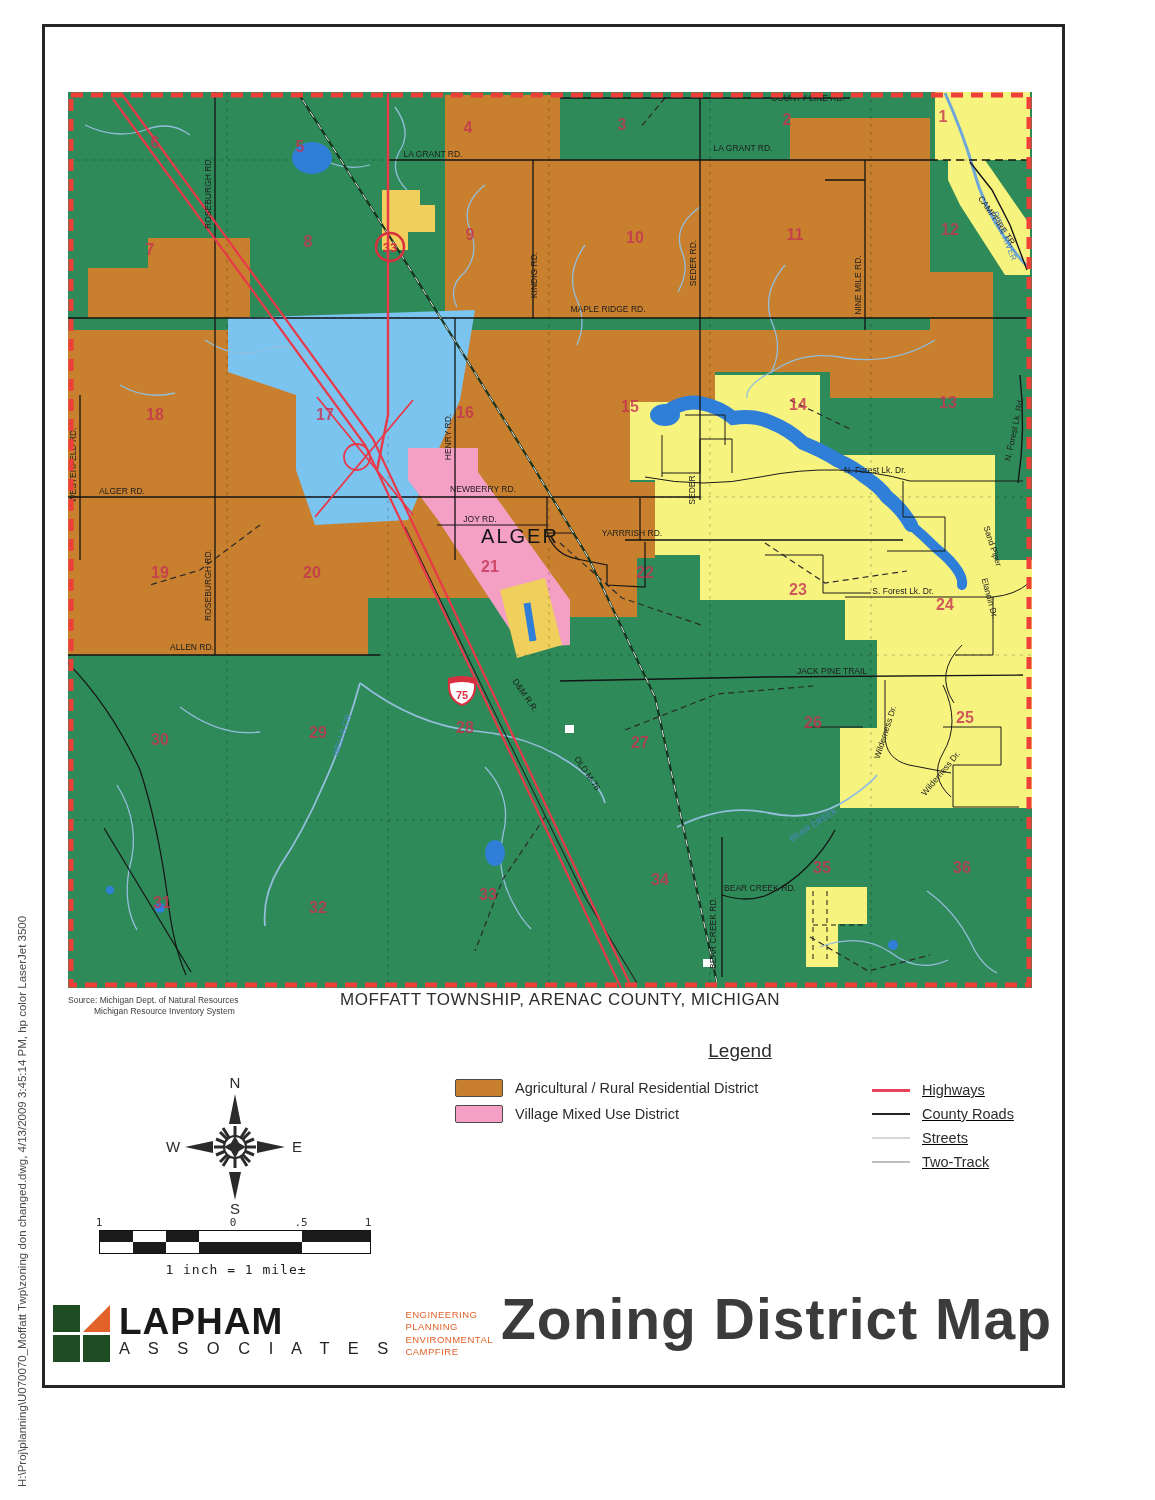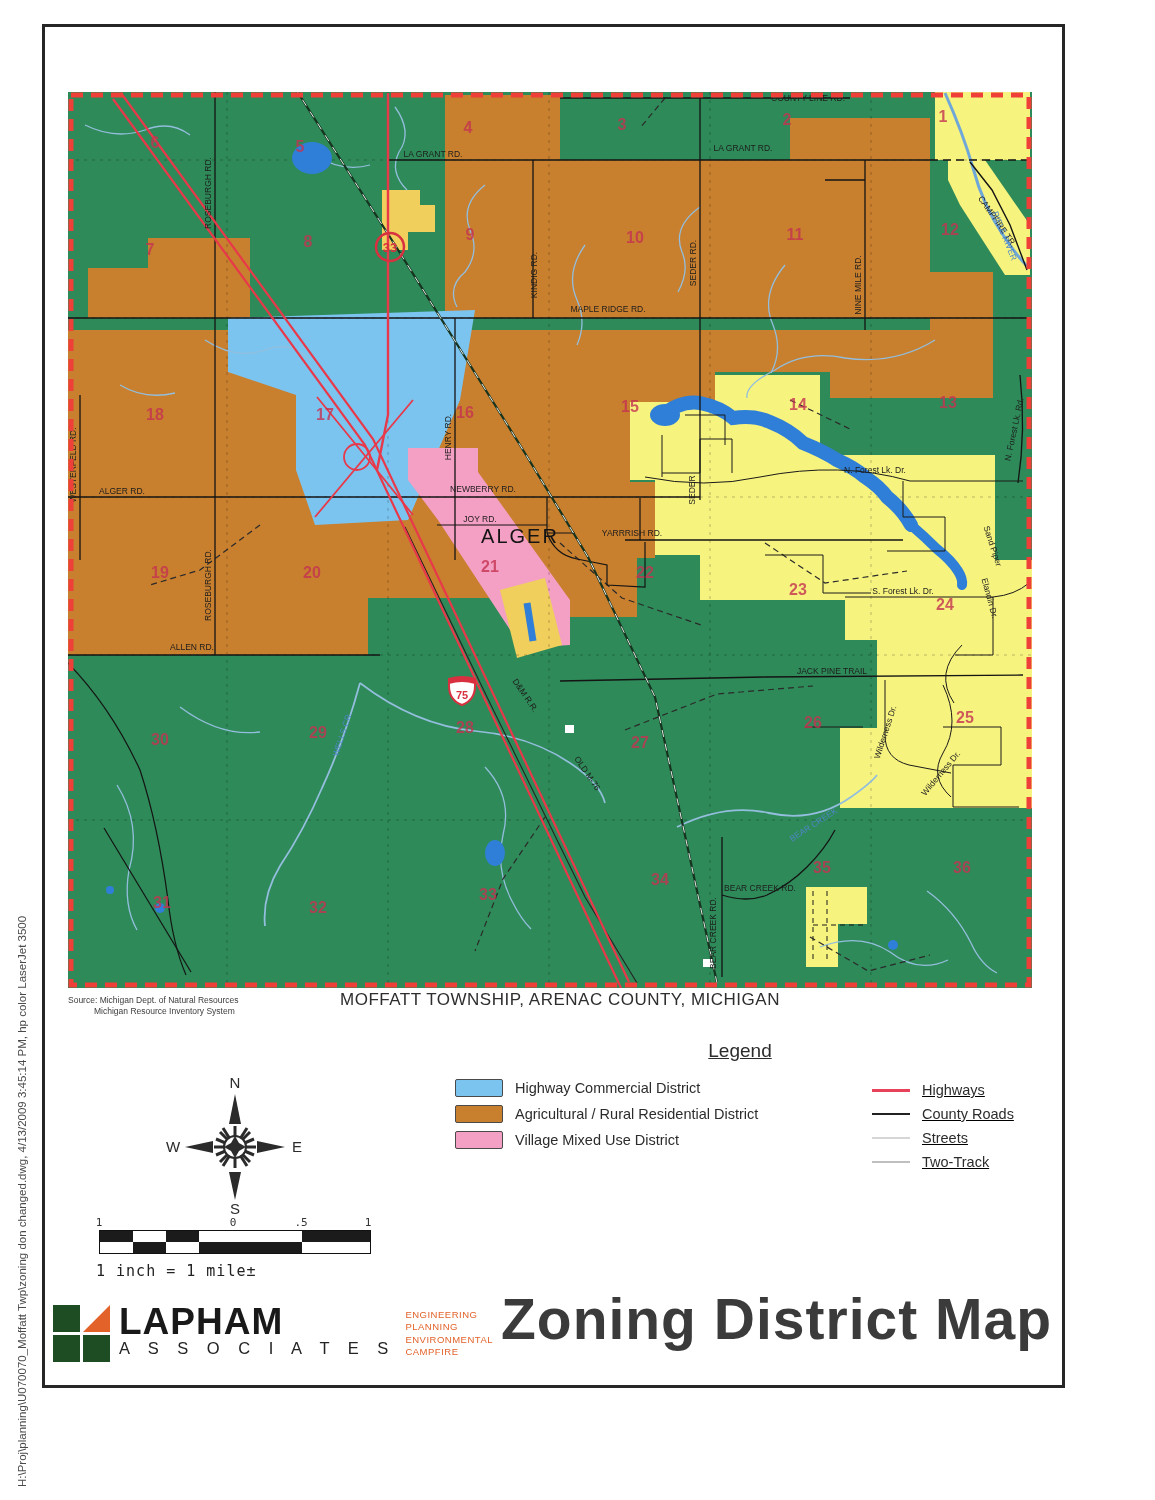--- a/index.html
+++ b/index.html
@@ -23,21 +23,21 @@
   .legend-lines{position:absolute;left:872px;top:1078px;text-decoration:underline;}
   .legend-line-row{display:flex;align-items:center;height:24px;}
   .line-sample{width:38px;margin-right:12px;flex:none;}
   .scalebar{position:absolute;left:96px;top:1216px;width:280px;}
   .scale-ticks{position:relative;height:14px;font-size:11px;color:#333;font-family:"DejaVu Sans Mono",monospace;}
   .scale-ticks span{position:absolute;transform:translateX(-50%);}
   .checker{width:270px;margin-left:3px;border:1px solid #111;}
   .checker .row{display:flex;height:11px;}
   .checker .seg{height:11px;}
   .seg.b{background:#1b1b1b;} .seg.w{background:#fff;}
-  .scale-caption{margin-top:8px;font-size:15px;color:#222;font-family:"DejaVu Sans Mono",monospace;letter-spacing:1px;}
+  .scale-caption{margin-top:8px;text-align:center;font-size:13px;color:#222;font-family:"DejaVu Sans Mono",monospace;letter-spacing:1px;}
   .logo{position:absolute;left:53px;top:1305px;display:flex;align-items:flex-start;}
   .logo-mark{width:58px;height:58px;position:relative;margin-right:8px;flex:none;}
   .logo-sq{position:absolute;width:27px;height:27px;background:#1e4d23;}
   .logo-tri{position:absolute;left:30px;top:0;width:0;height:0;border-left:27px solid transparent;border-bottom:27px solid #e2622a;}
   .logo-text .nm{font-size:37px;font-weight:bold;color:#191919;letter-spacing:1px;line-height:.9;}
   .logo-text .sub{font-size:16.5px;color:#232323;letter-spacing:7px;margin-top:1px;}
   .logo-services{margin-left:10px;margin-top:4px;font-size:9.5px;color:#e2622a;line-height:1.3;letter-spacing:.5px;}
   .big-title{position:absolute;left:430px;top:1286px;width:622px;text-align:right;font-size:57px;font-weight:bold;color:#3b3b3b;letter-spacing:1px;}
   
   text{font-family:"Liberation Sans",sans-serif;}
@@ -274,24 +274,20 @@
 
 <div class="src-note">
   <div>Source:  Michigan Dept. of Natural Resources</div>
   <div class="l2">Michigan Resource Inventory System</div>
 </div>
 <div class="map-subtitle">MOFFATT TOWNSHIP, ARENAC COUNTY, MICHIGAN</div>
 
 <div class="legend-title">Legend</div>
 <div class="legend-districts" id="legend-districts">
     <div class="legend-row">
-      <div class="swatch" style="background: rgb(124, 196, 240);"></div>
-      <span class="legend-label">Highway Commercial District</span>
-    </div>
-    <div class="legend-row">
       <div class="swatch" style="background: rgb(200, 127, 46);"></div>
       <span class="legend-label">Agricultural / Rural Residential District</span>
     </div>
     <div class="legend-row">
       <div class="swatch" style="background: rgb(244, 159, 196);"></div>
       <span class="legend-label">Village Mixed Use District</span>
     </div>
   </div>
 <div class="legend-lines" id="legend-lines">
     <div class="legend-line-row">

